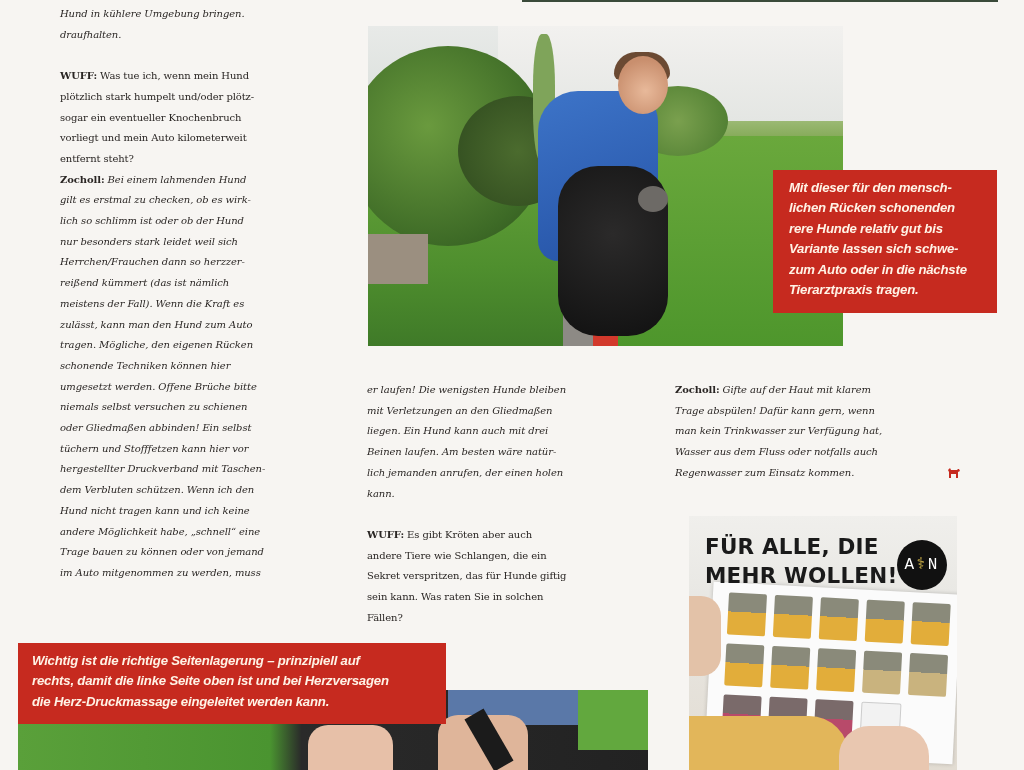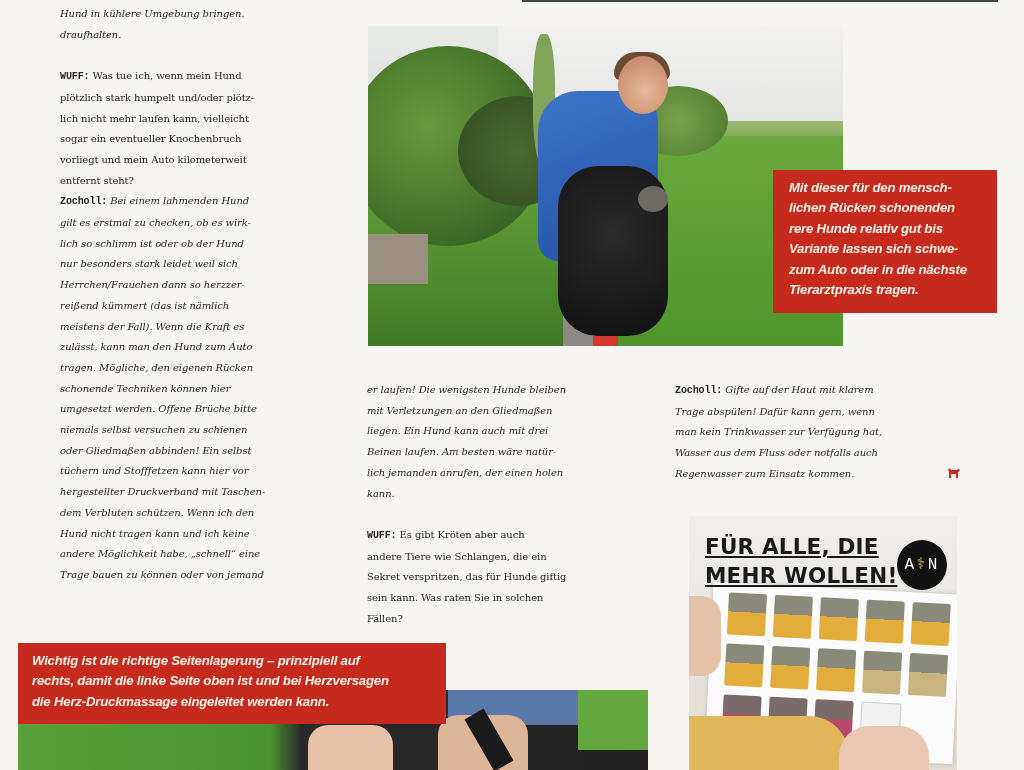--- a/index.html
+++ b/index.html
@@ -10,21 +10,21 @@
     color:#2a2624;
   }
   .abs { position:absolute; }
   .col {
     position:absolute; font-size:10px; line-height:20.7px;
     letter-spacing:-0.1px;
   }
   .col p { margin:0; }
   .gap { height:20.7px; }
   .it { font-style:italic; }
-  .b { font-weight:bold; font-style:normal;font-family:Liberation Mono, monospace; }
+  .b { font-weight:bold; font-style:normal; }
   .topline { position:absolute; left:522px; top:0; width:476px; height:2px; background:#3a4a3a; }
 
   
   .photo1 { left:368px; top:26px; width:475px; height:320px; overflow:hidden;
     background:linear-gradient(180deg,#e8eae8 0%,#dfe3e0 18%,#9ab872 30%,#6f9c3f 40%,#5c9a35 55%,#4f8f2e 75%,#3f7a28 100%); }
   .sky { left:130px; top:0; width:345px; height:95px; background:linear-gradient(180deg,#f2f1ef,#e4e6e3); }
   .bush1 { left:-20px; top:20px; width:200px; height:200px; border-radius:50%; background:radial-gradient(circle at 40% 40%,#6a9a3e,#3d6a26 70%,#2d4f1c); }
   .bush2 { left:90px; top:70px; width:120px; height:110px; border-radius:50%; background:radial-gradient(circle,#4b6b2e,#2f4a1e); }
   .bush3 { left:260px; top:60px; width:100px; height:70px; border-radius:50%; background:radial-gradient(circle,#7aa04e,#4a7a2e); }
   .tree1 { left:165px; top:8px; width:22px; height:130px; border-radius:40%; background:#7fa45a; }
@@ -50,21 +50,21 @@
   .jeans { left:430px; top:0; width:200px; height:35px; background:#5a78a8; }
   .grass2 { left:560px; top:0; width:70px; height:60px; background:#62a83e; }
   .hand1 { left:290px; top:35px; width:85px; height:45px; border-radius:20px 20px 0 0; background:#e7c0a8; }
   .hand2 { left:420px; top:25px; width:90px; height:55px; border-radius:20px 20px 0 0; background:#dfb59a; }
   .strap { left:460px; top:20px; width:22px; height:60px; background:#1b1b1b; transform:rotate(-30deg); }
 
   
   .ad { left:689px; top:516px; width:268px; height:254px; overflow:hidden;
     background:linear-gradient(180deg,#f0efec 0%,#e9e8e4 30%,#e2dcd2 100%); }
   .adtitle { position:absolute; left:16px; top:16px; font-family:"DejaVu Sans", sans-serif; font-weight:bold;
-    font-size:21.5px; line-height:29px; color:#1a1a1a; letter-spacing:0.2px;text-decoration:underline; }
+    font-size:21.5px; line-height:29px; color:#1a1a1a; letter-spacing:0.2px; }
   .adlogo { position:absolute; left:208px; top:24px; width:50px; height:50px; border-radius:50%; background:#111;
     color:#fff; font-family:Liberation Mono, monospace; font-size:16px; text-align:center; line-height:50px; letter-spacing:2px; }
   .adlogo .snake { color:#d7b94a; }
   .tablet { position:absolute; left:20px; top:72px; width:248px; height:170px; background:#fbfbfb;
     transform:rotate(3deg); box-shadow:0 0 4px rgba(0,0,0,.2); }
   .tiles { position:absolute; left:16px; top:10px; display:grid; grid-template-columns:repeat(5,38px); gap:9px 8px; }
   .tile { width:38px; height:42px; border-radius:2px; }
   .t-y { background:linear-gradient(180deg,#8a8a7a 45%,#e2ad3a 45%); }
   .t-p { background:linear-gradient(180deg,#7a6a6a 45%,#b84a6a 45%); }
   .t-g { background:linear-gradient(180deg,#8a8a7a 45%,#c9b37e 45%); }
@@ -79,21 +79,20 @@
 <body>
 
 <div class="topline"></div>
 
 <div class="col" style="left:60px; top:4px; width:300px;">
   <p class="it">Hund in kühlere Umgebung bringen.</p>
   <p class="it">draufhalten.</p>
   <div class="gap"></div>
   <p><span class="b">WUFF:</span><span> Was tue ich, wenn mein Hund</span></p>
   <p>plötzlich stark humpelt und/oder plötz-</p>
-  <p>lich nicht mehr laufen kann, vielleicht</p>
   <p>sogar ein eventueller Knochenbruch</p>
   <p>vorliegt und mein Auto kilometerweit</p>
   <p>entfernt steht?</p>
   <p class="it"><span class="b">Zocholl:</span><span> Bei einem lahmenden Hund</span></p>
   <p class="it">gilt es erstmal zu checken, ob es wirk-</p>
   <p class="it">lich so schlimm ist oder ob der Hund</p>
   <p class="it">nur besonders stark leidet weil sich</p>
   <p class="it">Herrchen/Frauchen dann so herzzer-</p>
   <p class="it">reißend kümmert (das ist nämlich</p>
   <p class="it">meistens der Fall). Wenn die Kraft es</p>
@@ -102,20 +101,21 @@
   <p class="it">schonende Techniken können hier</p>
   <p class="it">umgesetzt werden. Offene Brüche bitte</p>
   <p class="it">niemals selbst versuchen zu schienen</p>
   <p class="it">oder Gliedmaßen abbinden! Ein selbst</p>
   <p class="it">tüchern und Stofffetzen kann hier vor</p>
   <p class="it">hergestellter Druckverband mit Taschen-</p>
   <p class="it">dem Verbluten schützen. Wenn ich den</p>
   <p class="it">Hund nicht tragen kann und ich keine</p>
   <p class="it">andere Möglichkeit habe, „schnell“ eine</p>
   <p class="it">Trage bauen zu können oder von jemand</p>
+  <p class="it">im Auto mitgenommen zu werden, muss</p>
 </div>
 
 <div class="abs photo1">
   <div class="abs sky"></div>
   <div class="abs meadow"></div>
   <div class="abs bush1"></div>
   <div class="abs bush2"></div>
   <div class="abs bush3"></div>
   <div class="abs tree1"></div>
   <div class="abs stone"></div>

